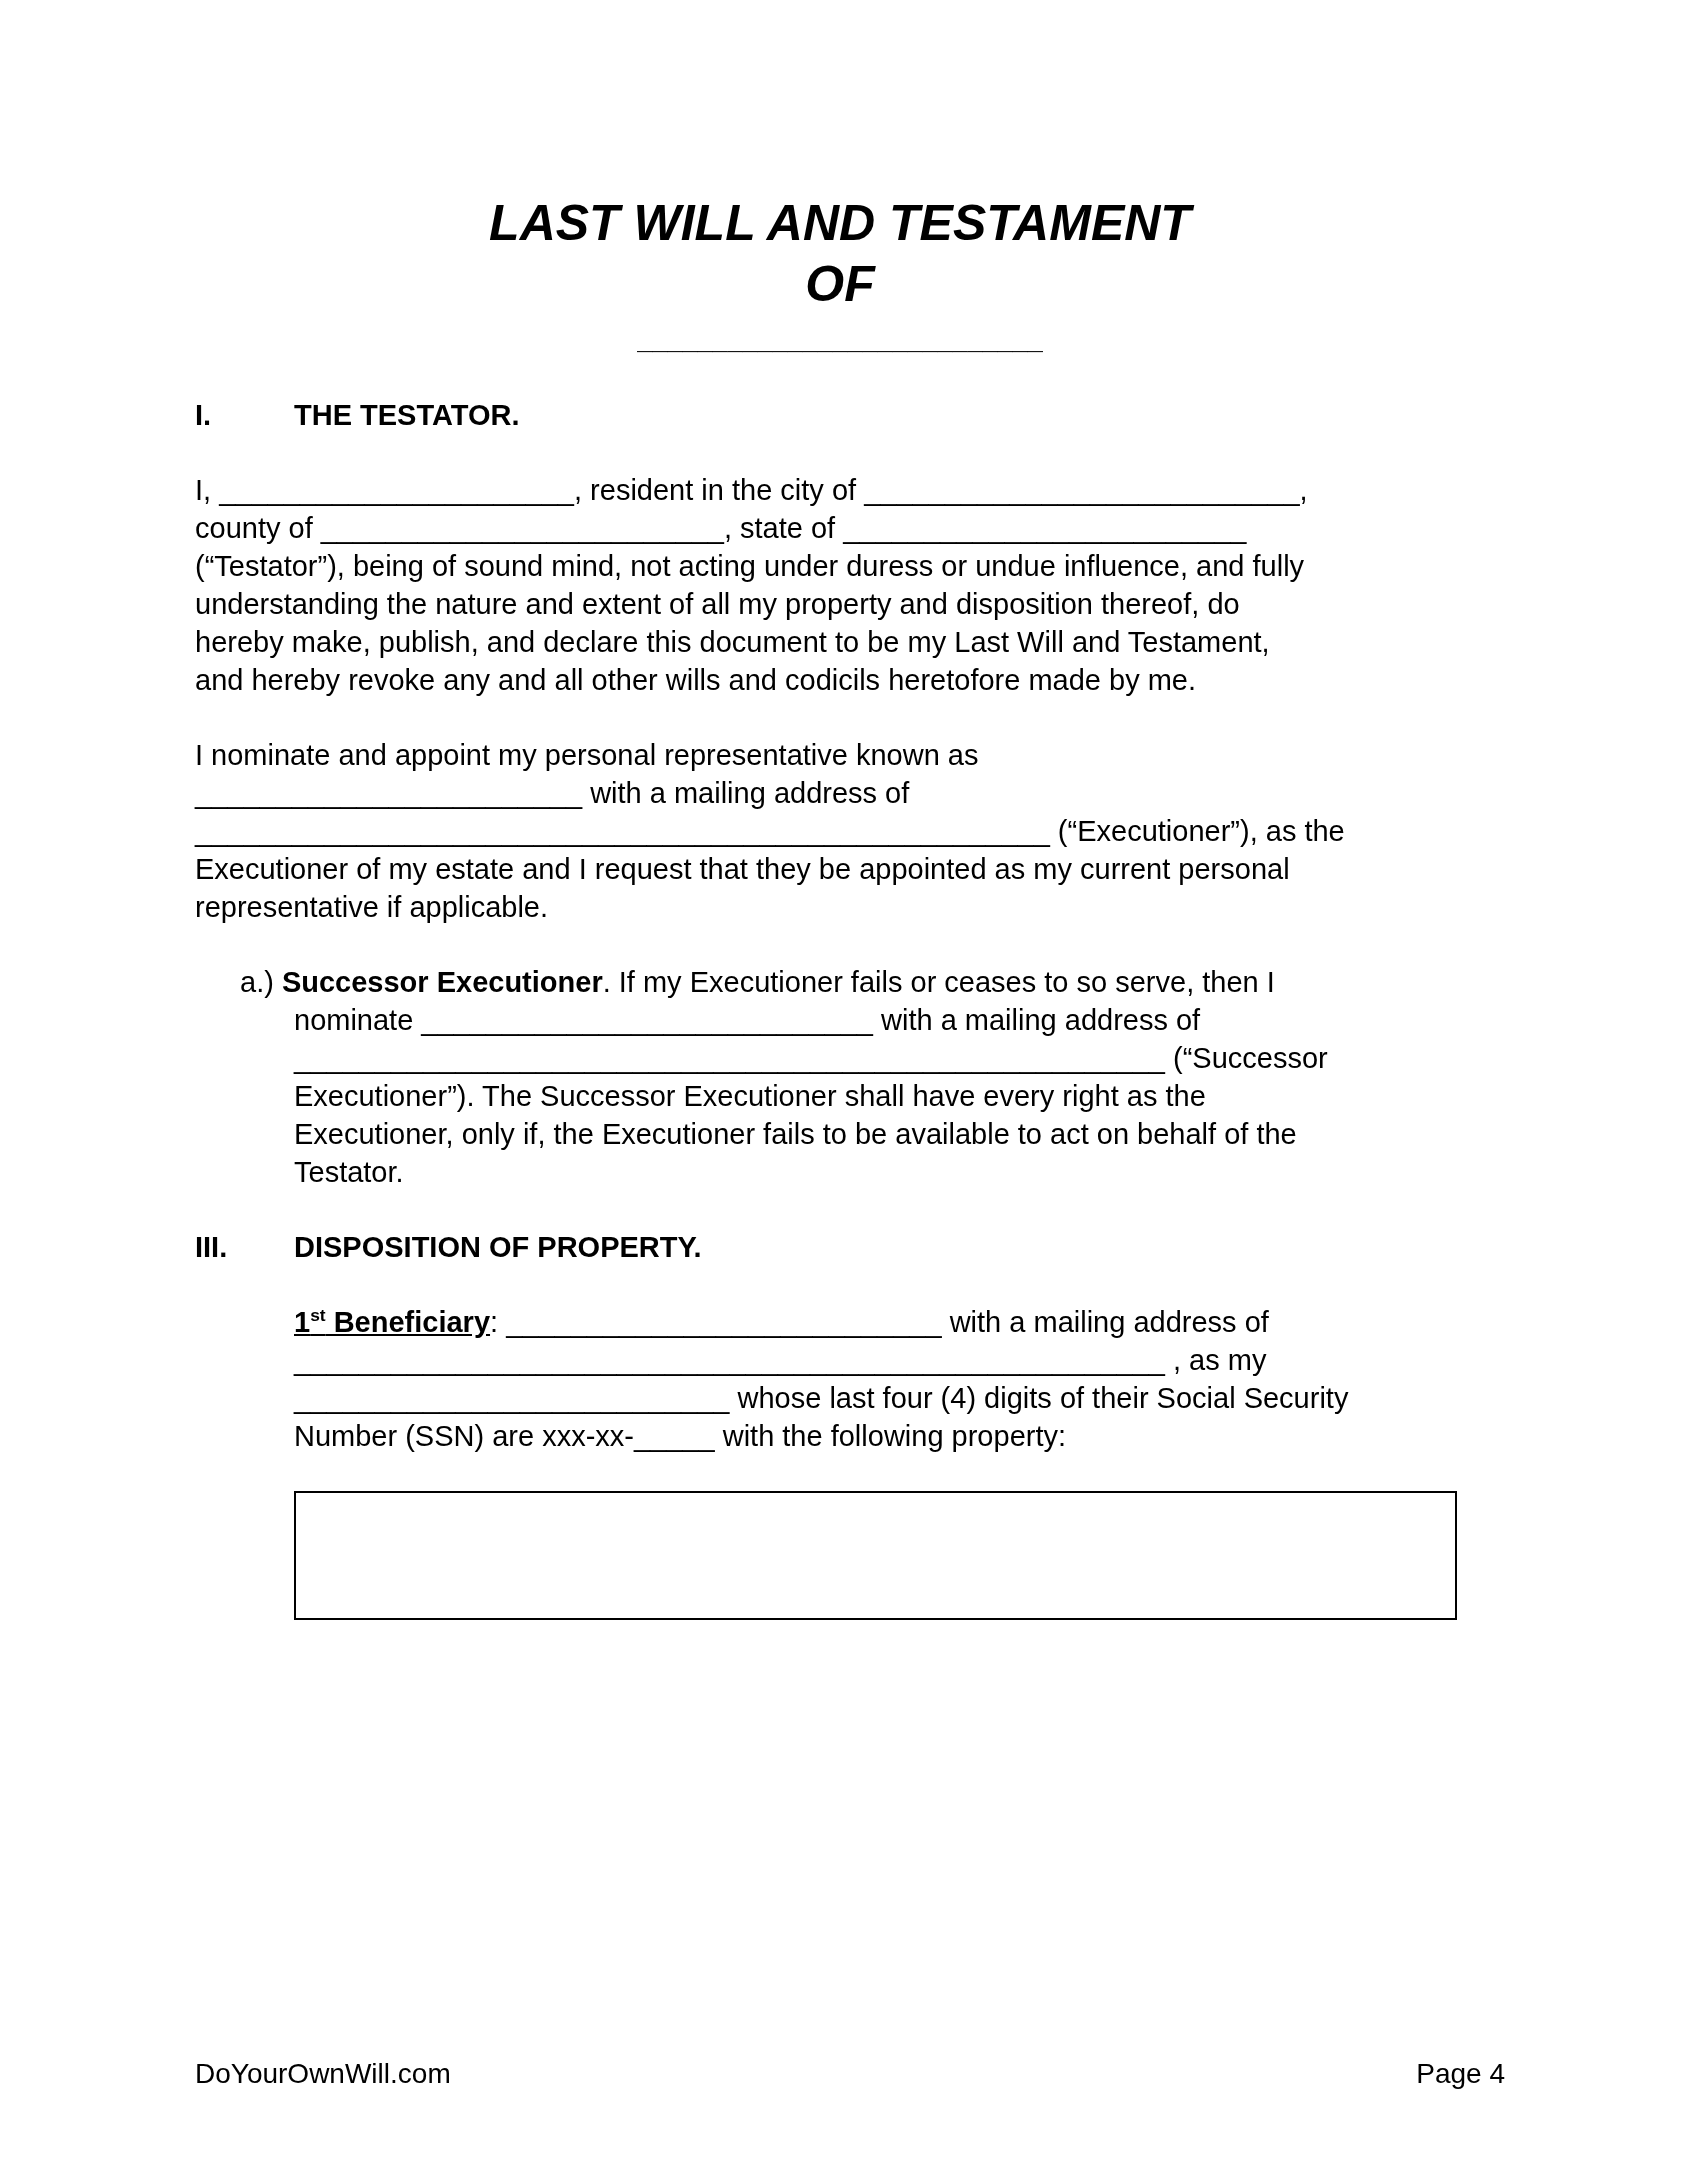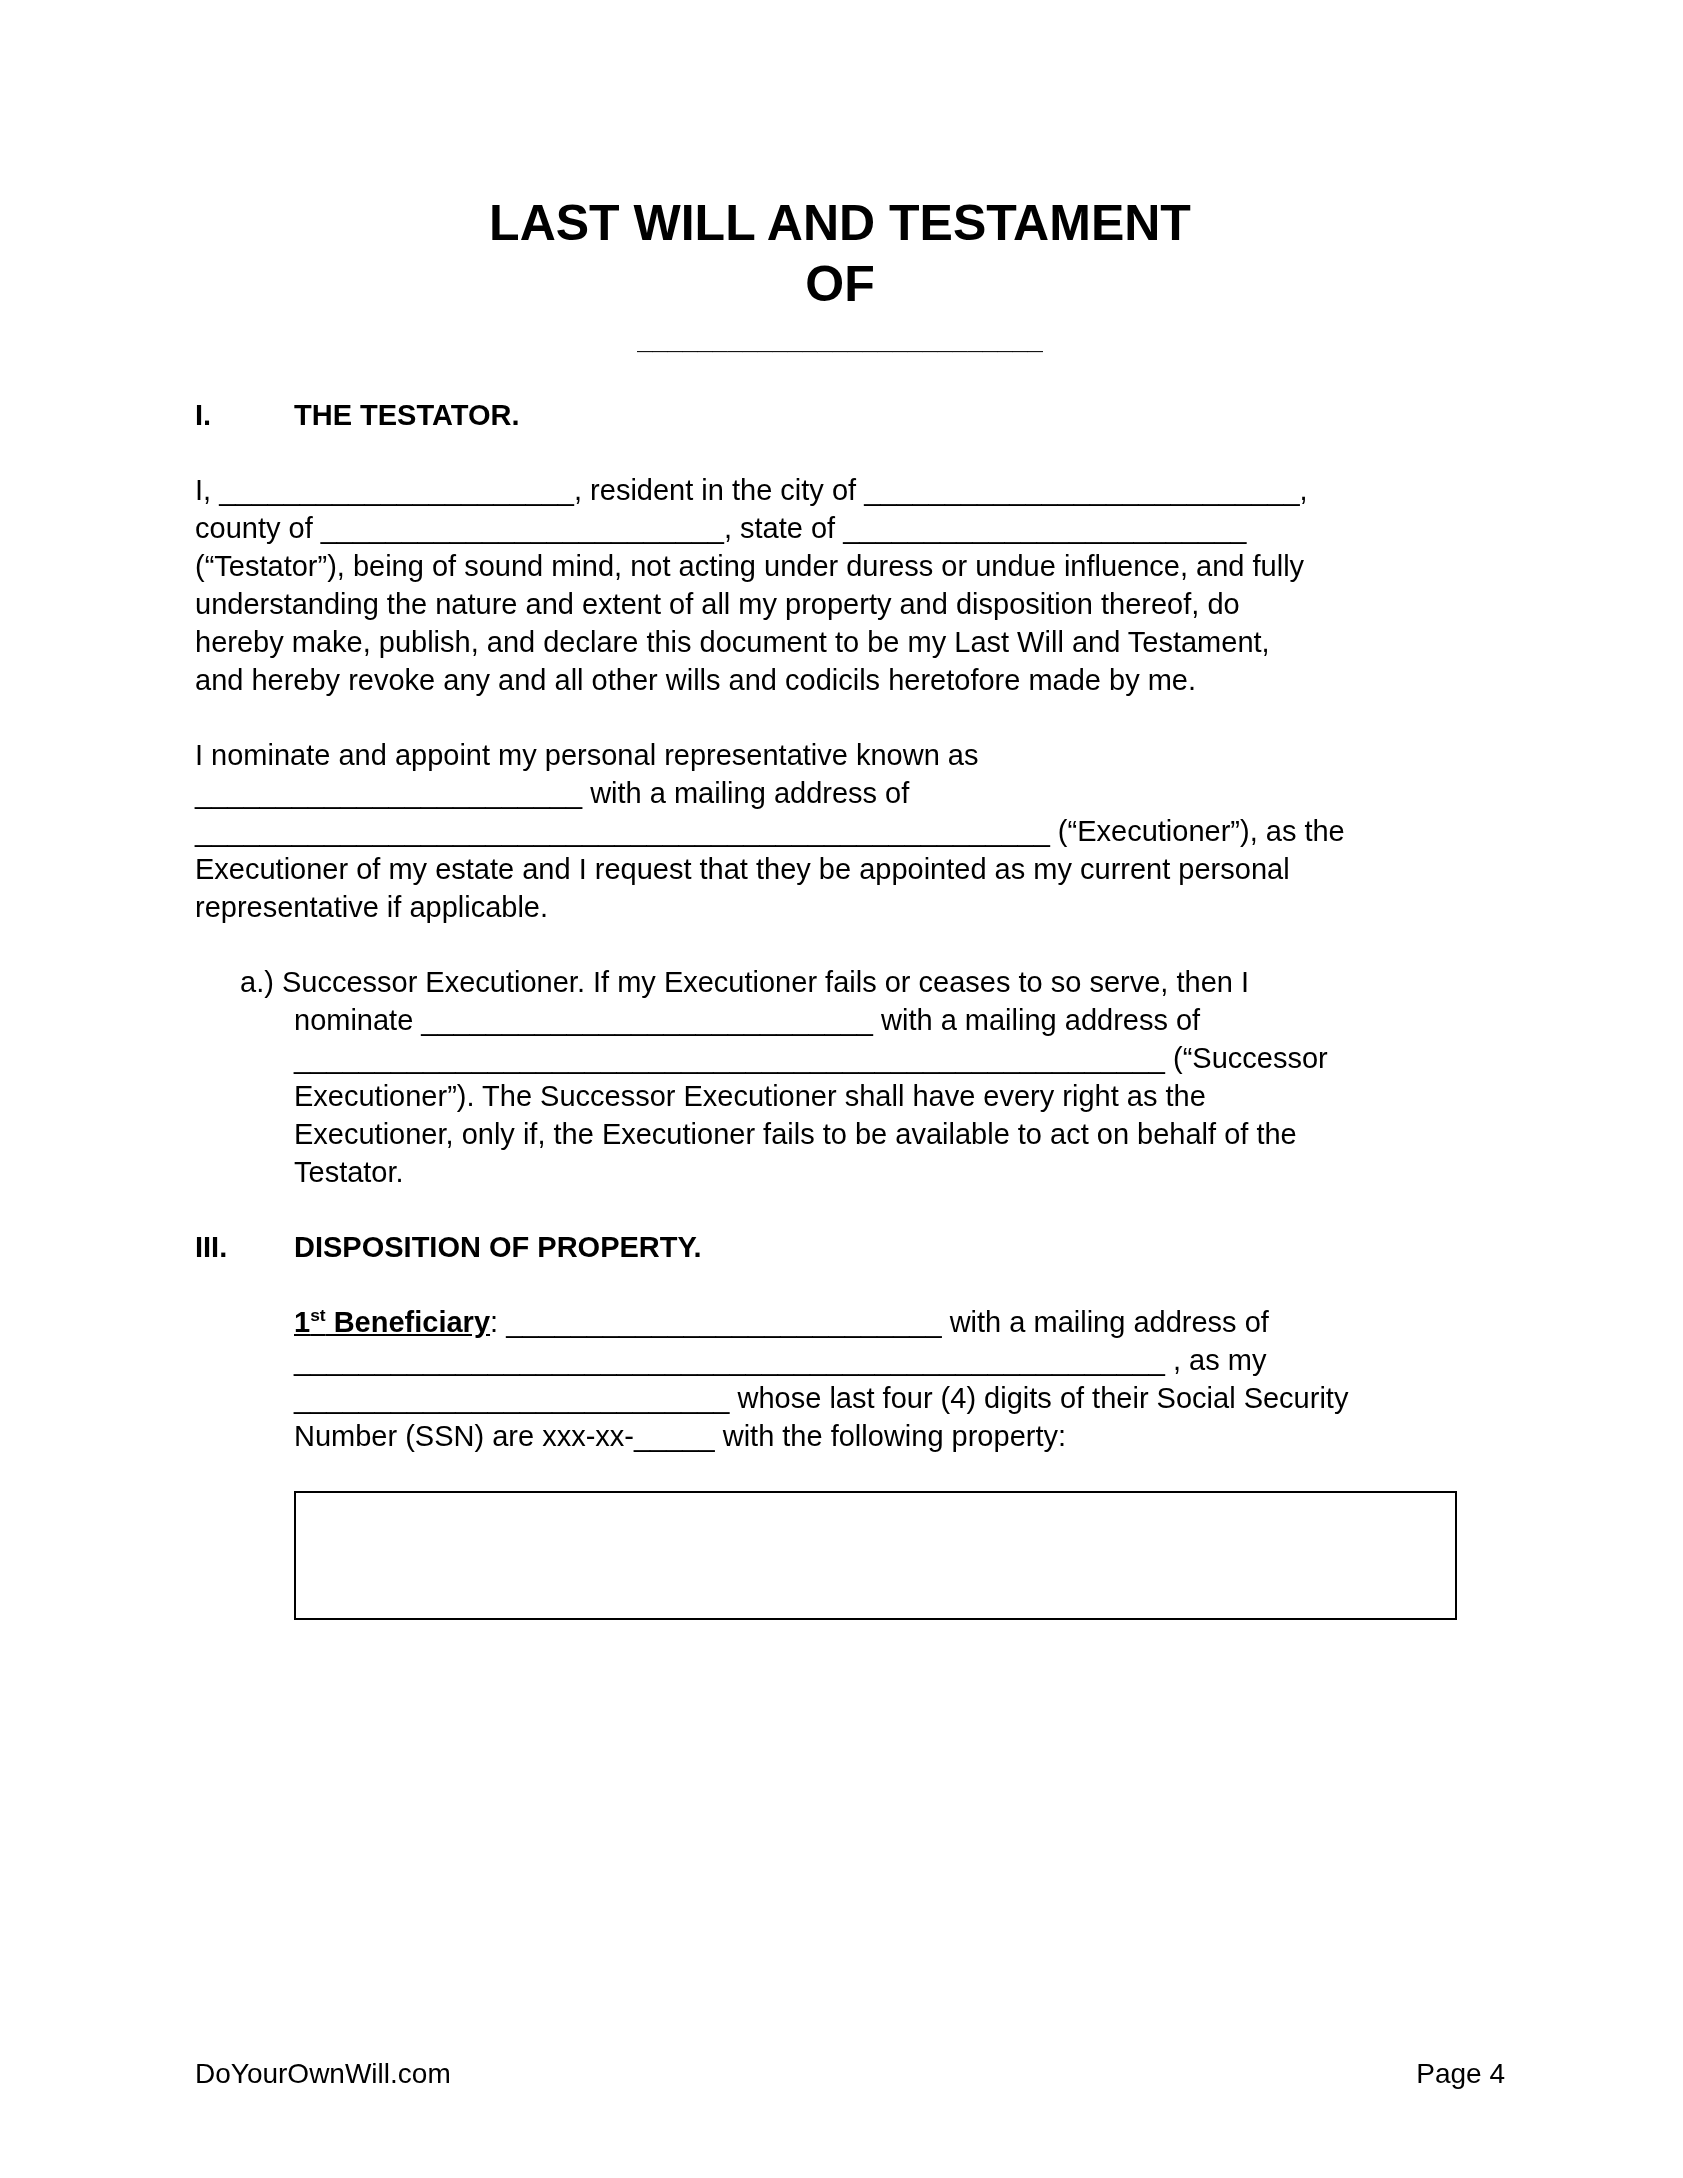--- a/index.html
+++ b/index.html
@@ -14,40 +14,41 @@
     font-size: 29px;
     line-height: 38px;
     padding: 193px 198px 0 195px;
     overflow: hidden;
   }
   .doc-title {
     text-align: center;
     font-weight: bold;
     font-size: 50px;
     line-height: 61px;
+    font-style: italic;
   }
   .title-blank {
     text-align: center;
     font-size: 27px;
     font-weight: bold;
     margin-top: 6px;
     margin-bottom: 36px;
     letter-spacing: 0;
   }
   .heading {
     display: flex;
     font-weight: bold;
     margin: 37px 0 0 0;
   }
   .heading .numeral { flex: 0 0 99px; }
   p.para {
     margin: 37px 0 0 0;
     white-space: pre-wrap;
   }
-  .bold { font-weight: normal; }
+  .bold { font-weight: bold; }
   .successor {
     padding-left: 99px;
     text-indent: -54px;
   }
   .indent { padding-left: 99px; }
   .beneficiary-label {
     font-weight: bold;
     text-decoration: underline;
   }
   .beneficiary-label sup {

